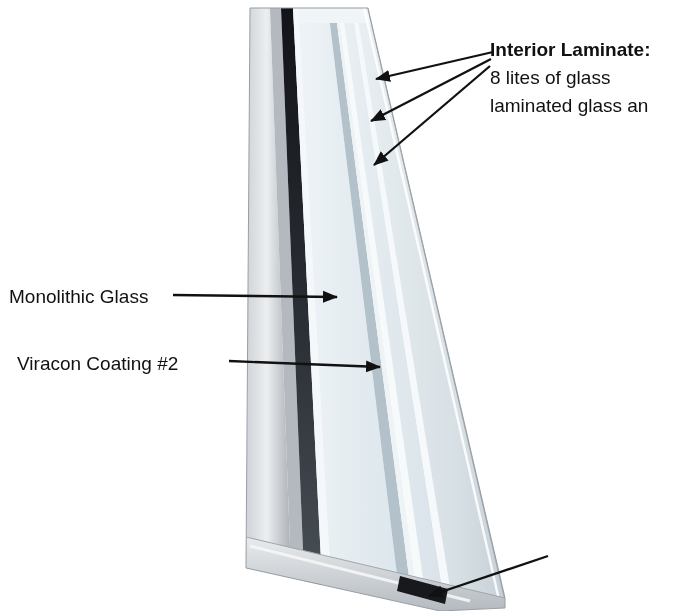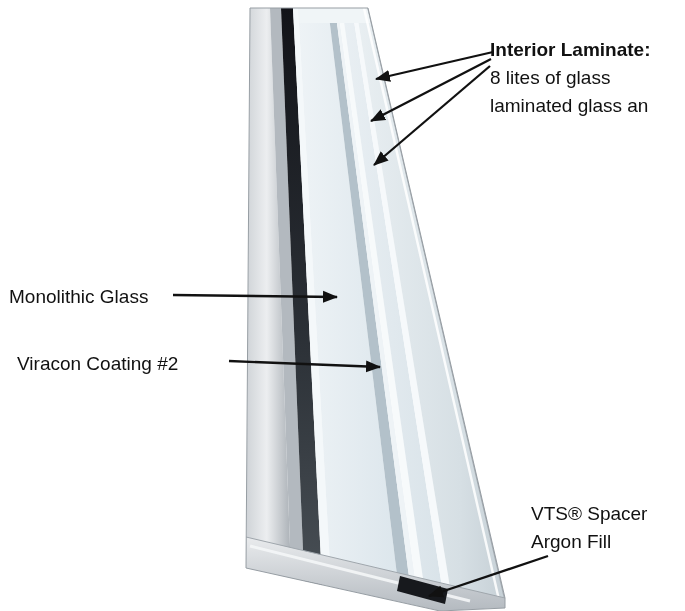--- a/index.html
+++ b/index.html
@@ -108,18 +108,14 @@
   <div class="label" style="left:490px;top:36px;">
     <div class="head">Interior Laminate:</div>
     <div>8 lites of glass</div>
     <div>laminated glass an</div>
   </div>
 
   <div class="label" style="left:9px;top:283px;">Monolithic Glass</div>
 
   <div class="label" style="left:17px;top:350px;">Viracon Coating #2</div>
 
-  <div class="label" style="left:531px;top:500px;">
-    <div>VTS® Spacer</div>
-    <div>Argon Fill</div>
-  </div>
 
 </div>
 
 </body></html>

